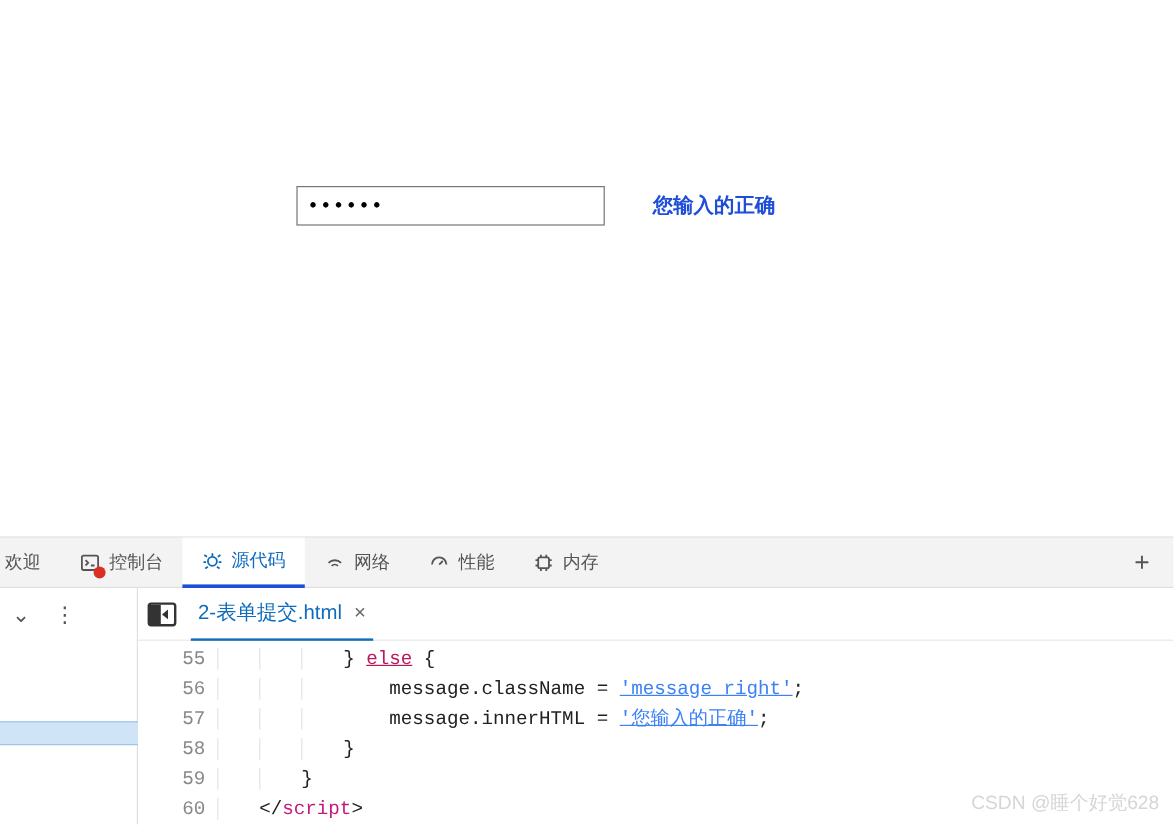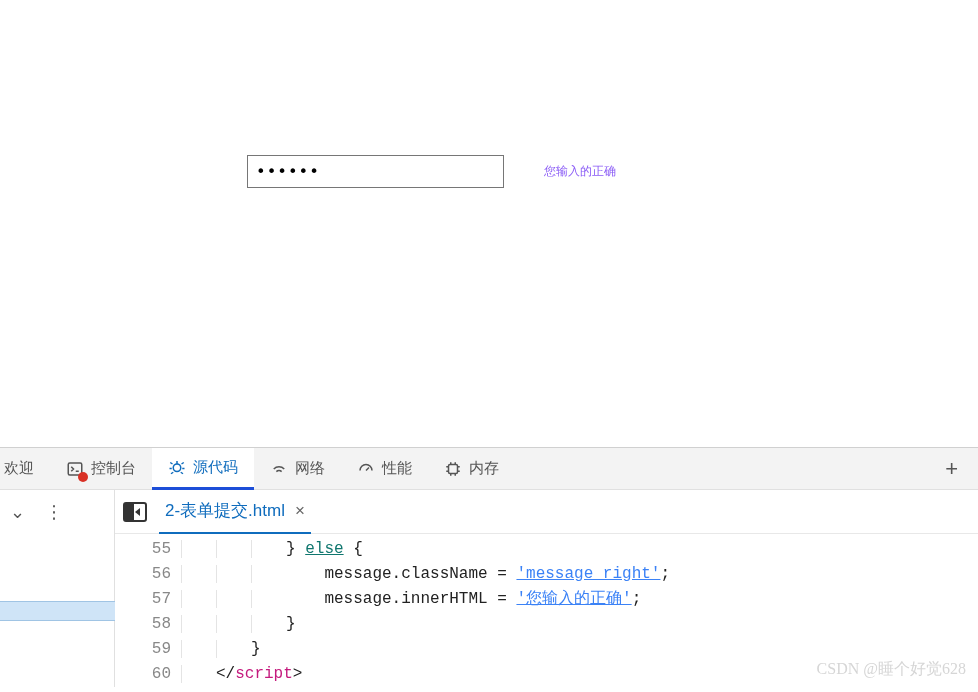--- a/index.html
+++ b/index.html
@@ -28,23 +28,24 @@
     .password-input {
       width: 257px;
       height: 33px;
       border: 1px solid #767676;
       padding: 0 8px;
       font-size: 16px;
       font-family: monospace;
       letter-spacing: 1px;
     }
     .validation-message {
-      color: #8b5cf6;
-      font-size: 12px;
+      color: #1d4ed8;
+      font-size: 17px;
       font-family: "Microsoft YaHei", sans-serif;
+      font-weight: bold;
     }
     .devtools {
       width: 100%;
       height: 211px;
       display: flex;
       flex-direction: column;
       border-top: 1px solid #d0d0d0;
     }
     .devtools-tabs {
       height: 42px;
@@ -211,31 +212,31 @@
     }
     .guide {
       display: inline-block;
       width: 1px;
       height: 18px;
       background: #e4e4e4;
       vertical-align: middle;
       margin-right: 0;
     }
     .guide-gap { display: inline-block; width: 34px; }
-    .kw { color: #0f766e; text-decoration: underline; }
+    .kw { color: #be185d; text-decoration: underline; }
     .str { color: #3b82f6; text-decoration: underline; }
     .tag { color: #c41a7d; }
     .code-text { color: #222; }
     .watermark {
       position: absolute;
       right: 12px;
       bottom: 12px;
       color: #d6d6d6;
       font-size: 16px;
-      font-family: Liberation Serif, serif;
+      font-family: Liberation Sans, sans-serif;
       user-select: none;
     }
   </style>
 </head>
 <body>
 
 <div class="page-area">
   <div class="form-row">
     <input type="text" class="password-input" value="••••••" style="">
     <span class="validation-message">您输入的正确</span>

